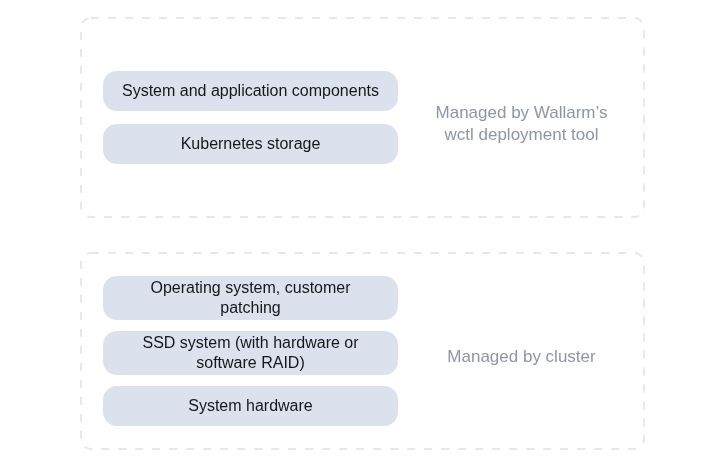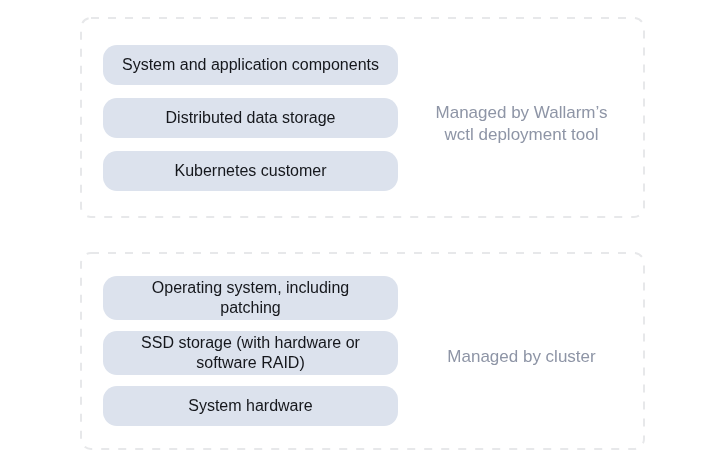--- a/index.html
+++ b/index.html
@@ -84,41 +84,38 @@
 
   <section class="group group-top">
     <svg class="dashed-border" width="565" height="201" aria-hidden="true">
       <rect x="1" y="1" width="563" height="199" rx="10"></rect>
     </svg>
     <div class="pills">
       <div class="pill">
         <span class="pill-text">System and application components</span>
       </div>
       <div class="pill">
-        <span class="pill-text">Distributed data storage</span>
-      </div>
-      <div class="pill">
-        <span class="pill-text">Kubernetes customer</span>
+        <span class="pill-text">Kubernetes storage</span>
       </div>
     </div>
     <div class="label-col">
       <span class="group-label-text">Managed by Wallarm’s wctl deployment tool</span>
     </div>
   </section>
 
   <section class="group group-bottom">
     <svg class="dashed-border" width="565" height="198" aria-hidden="true">
       <rect x="1" y="1" width="563" height="196" rx="10"></rect>
     </svg>
     <div class="pills">
       <div class="pill">
-        <span class="pill-text">Operating system, including patching</span>
+        <span class="pill-text">Operating system, customer patching</span>
       </div>
       <div class="pill">
-        <span class="pill-text">SSD storage (with hardware or software RAID)</span>
+        <span class="pill-text">SSD system (with hardware or software RAID)</span>
       </div>
       <div class="pill">
         <span class="pill-text">System hardware</span>
       </div>
     </div>
     <div class="label-col">
       <span class="group-label-text">Managed by cluster</span>
     </div>
   </section>
 

